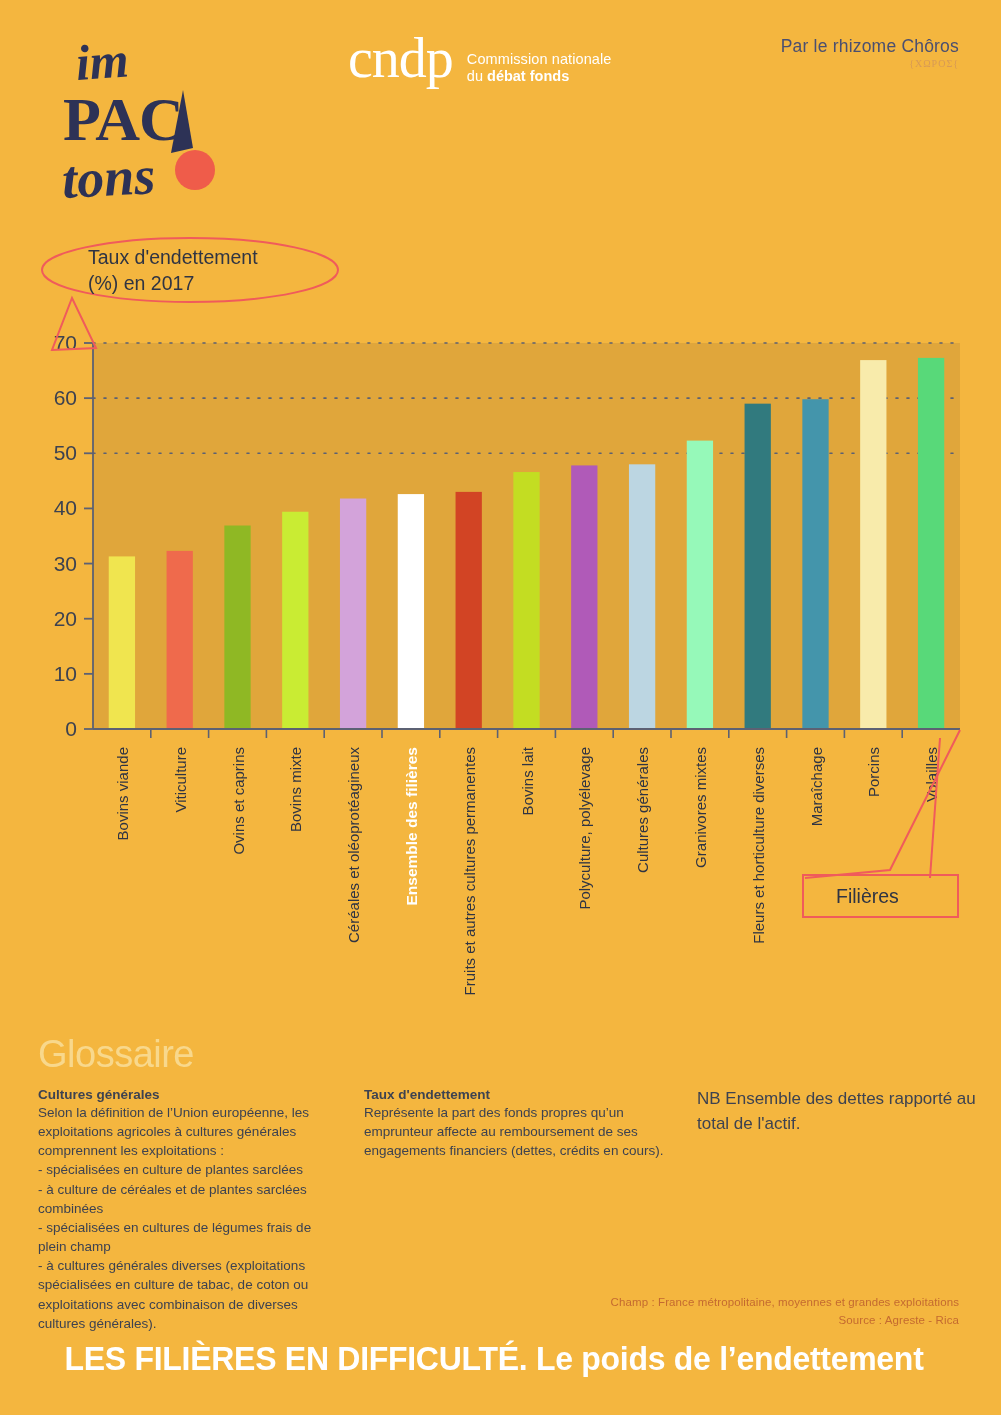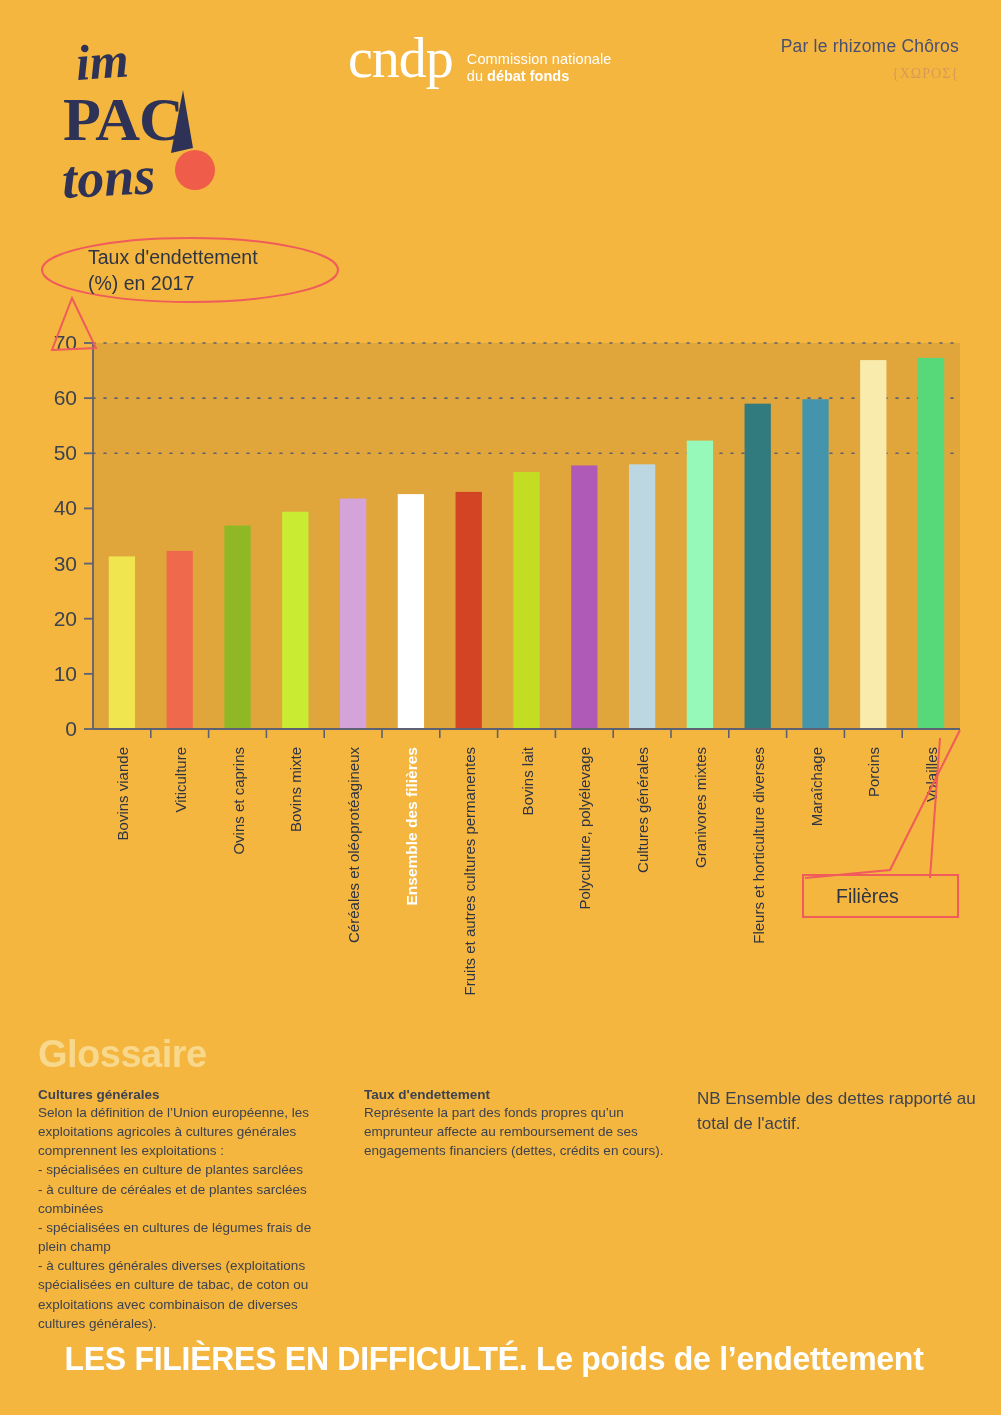--- a/index.html
+++ b/index.html
@@ -23,42 +23,42 @@
     font-size:56px; color:#ffffff; line-height:1; letter-spacing:-1px;
     font-weight:400;
   }
   #cndp-txt { color:#ffffff; line-height:1.18; padding-top:4px; }
   #cndp-l1 { font-size:14.5px; font-weight:400; letter-spacing:.1px;margin-top:16px; }
   #cndp-l2 { font-size:14.5px; }
   #cndp-l2 b { font-weight:700; }
 
   #byline { position:absolute; right:42px; top:36px; text-align:right; }
   #byline-main { font-size:17.5px; color:#4a4f70; font-weight:400; letter-spacing:.2px; }
-  #byline-sub  { font-family:"Liberation Serif", serif; font-size:14px; color:#d79a55; letter-spacing:1px; margin-top:9px; }
+  #byline-sub  { font-family:"Liberation Serif", serif; font-size:10px; color:#d79a55; letter-spacing:1px; margin-top:1px; }
 
   
   #chart { position:absolute; left:0; top:230px; width:1001px; height:800px; }
   #chartsvg { position:absolute; left:0; top:0; }
 
   .axis-label {
     font-family:"Liberation Sans", sans-serif;
     font-size:21px; fill:#3d4250;
   }
   .cat-label {
     font-family:"Liberation Sans", sans-serif;
     font-size:15px; fill:#2f3443;
   }
   .cat-label.hi { fill:#ffffff; font-weight:700; font-size:15.5px; }
   .callout-txt { font-family:"Liberation Sans", sans-serif; font-size:19.5px; fill:#2f3443; }
 
   
   #glossary { position:absolute; left:0; top:1025px; width:1001px; height:320px; }
   #gl-title {
     position:absolute; left:38px; top:8px;
-    font-size:38px; font-weight:700; color:#f8d88c; letter-spacing:-.5px;
+    font-size:38px; font-weight:400; color:#f8d88c; letter-spacing:-.5px;
   }
   .gl-col { position:absolute; top:62px; color:#3d4250; }
   .gl-col h4 { font-size:13.5px; font-weight:700; margin-bottom:1px; }
   .gl-col p  { font-size:13.5px; line-height:1.42; font-weight:400; }
   #gl-c1 { left:38px;  width:300px; }
   #gl-c2 { left:364px; width:300px; }
   #gl-c3 { left:697px; width:290px; }
   #gl-c3 p { font-size:17px; line-height:1.45; color:#3d4250; }
 
   #srcblock { position:absolute; right:42px; top:268px; text-align:right; color:#c46a30; }
@@ -216,17 +216,21 @@
 
   <div class="gl-col" id="gl-c2">
     <h4>Taux d'endettement</h4>
     <p style="white-space:pre-line">Représente la part des fonds propres qu’un emprunteur affecte au remboursement de ses engagements financiers (dettes, crédits en cours).</p>
   </div>
 
   <div class="gl-col" id="gl-c3">
     <p>NB Ensemble des dettes rapporté au total de l'actif.</p>
   </div>
 
+  <div id="srcblock">
+    <div>Champ : France métropolitaine, moyennes et grandes exploitations</div>
+    <div>Source : Agreste - Rica</div>
+  </div>
 </div>
 
 <div id="foot">
   <div id="foot-title">LES FILIÈRES EN DIFFICULTÉ. Le poids de l’endettement</div>
 </div>
 
 </body></html>

